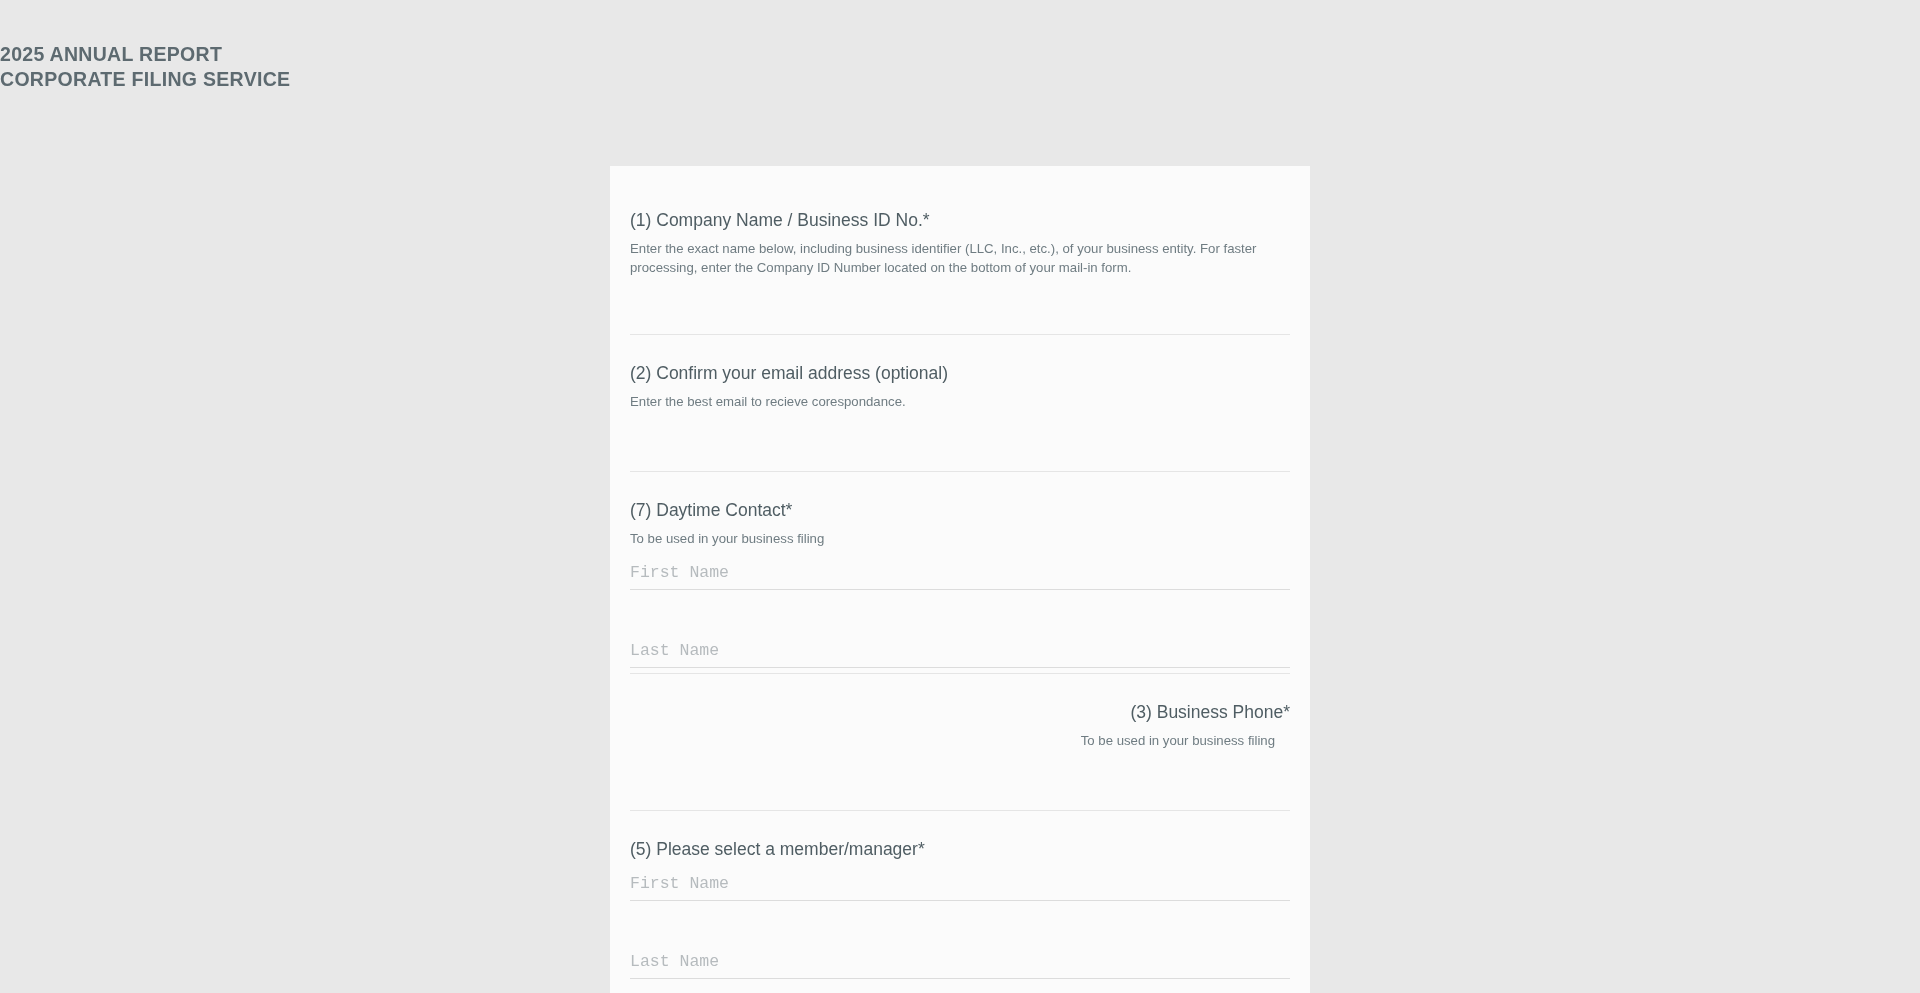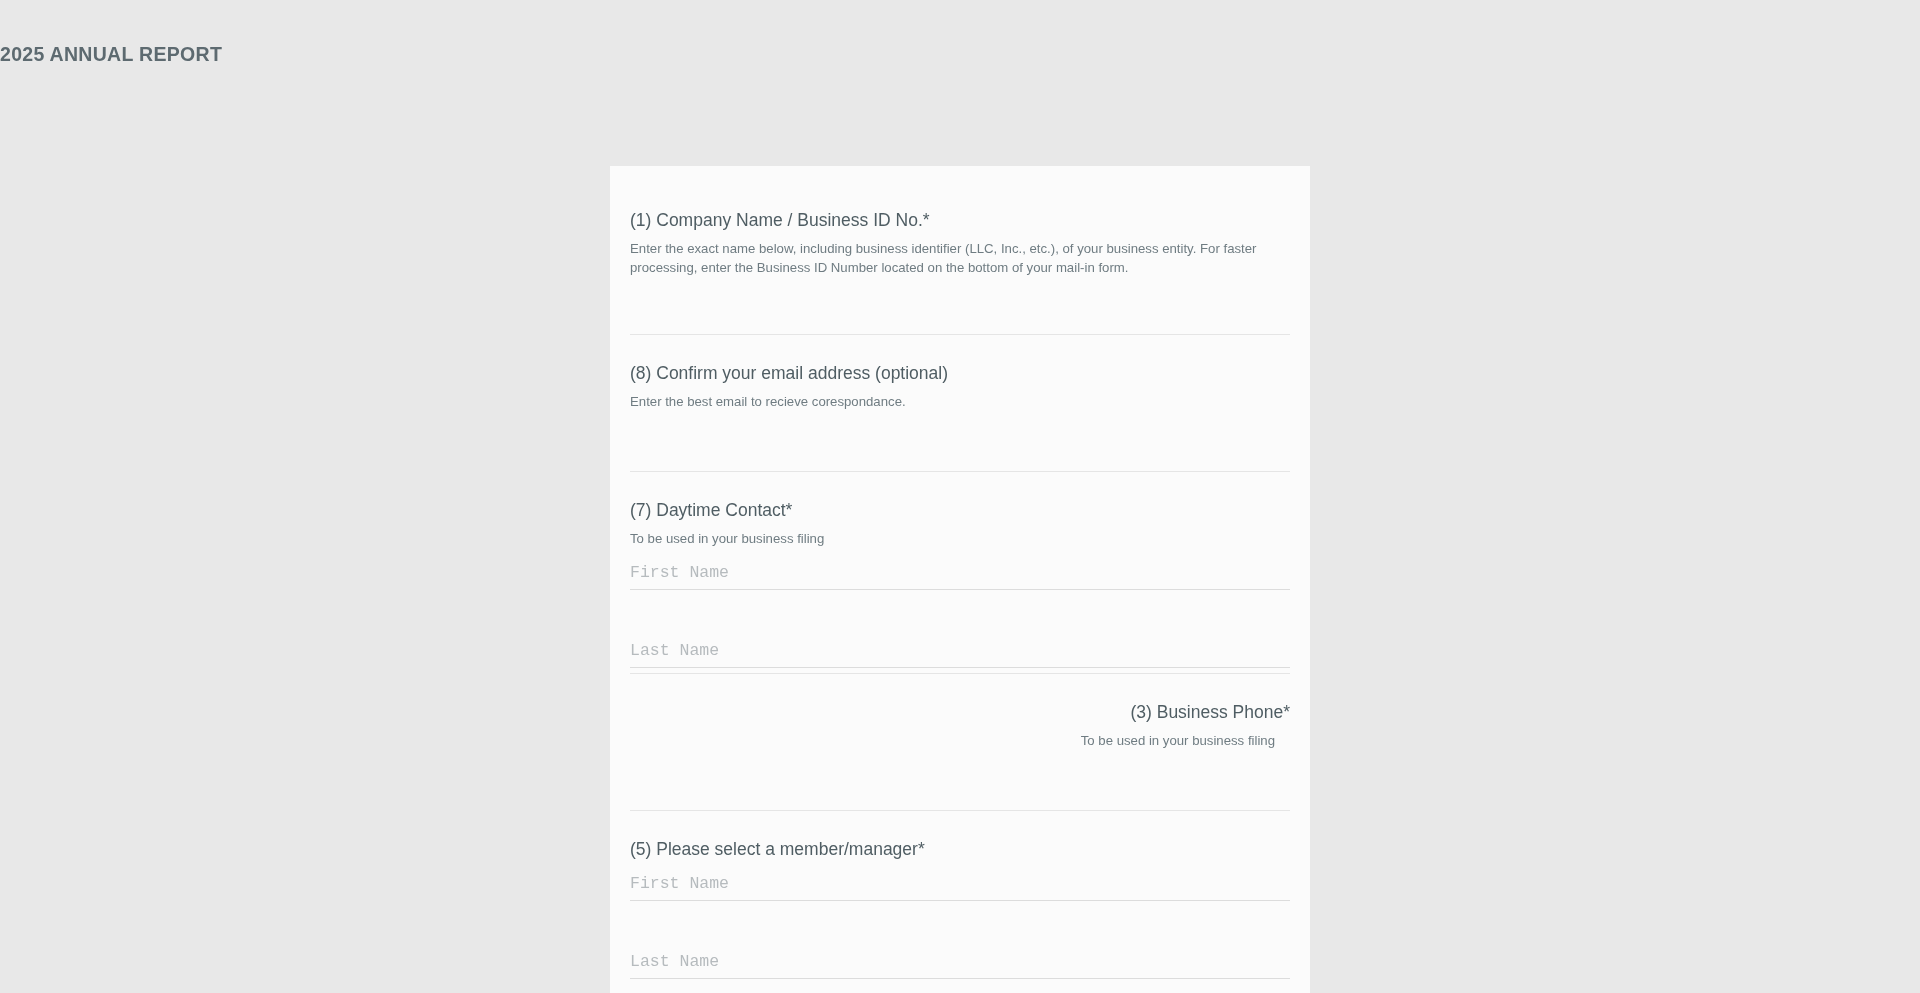--- a/index.html
+++ b/index.html
@@ -115,32 +115,33 @@
   .q5 .input-wrap.first { margin-top: 7px; }
   .q5 .input-wrap.second { margin-top: 45px; }
 </style>
 </head>
 <body>
 
 <div id="page">
 
   <div class="form-header">
     <div class="line1">2025 ANNUAL REPORT</div>
+    <div class="line2">CORPORATE FILING SERVICE</div>
   </div>
 
   <div class="form-card">
 
     <div class="question q1">
       <div class="q-title">(1) Company Name / Business ID No.*</div>
-      <div class="q-desc">Enter the exact name below, including business identifier (LLC, Inc., etc.), of your business entity. For faster processing, enter the Business ID Number located on the bottom of your mail-in form.</div>
+      <div class="q-desc">Enter the exact name below, including business identifier (LLC, Inc., etc.), of your business entity. For faster processing, enter the Company ID Number located on the bottom of your mail-in form.</div>
       <div class="rule-space"></div>
     </div>
 
     <div class="question q2">
-      <div class="q-title">(8) Confirm your email address (optional)</div>
+      <div class="q-title">(2) Confirm your email address (optional)</div>
       <div class="q-desc">Enter the best email to recieve corespondance.</div>
       <div class="rule-space"></div>
     </div>
 
     <div class="question q3">
       <div class="q-title">(7) Daytime Contact*</div>
       <div class="q-desc">To be used in your business filing</div>
       <div class="input-wrap first">
         <input class="text-input" type="text" placeholder="First Name" style="">
       </div>

